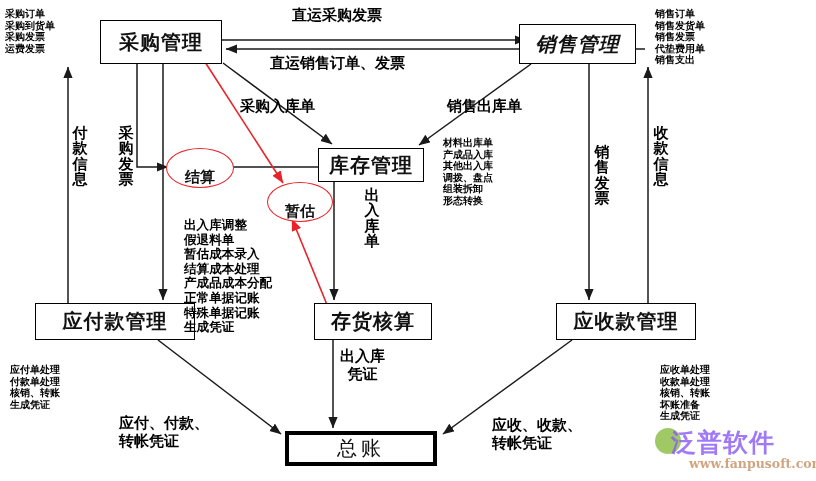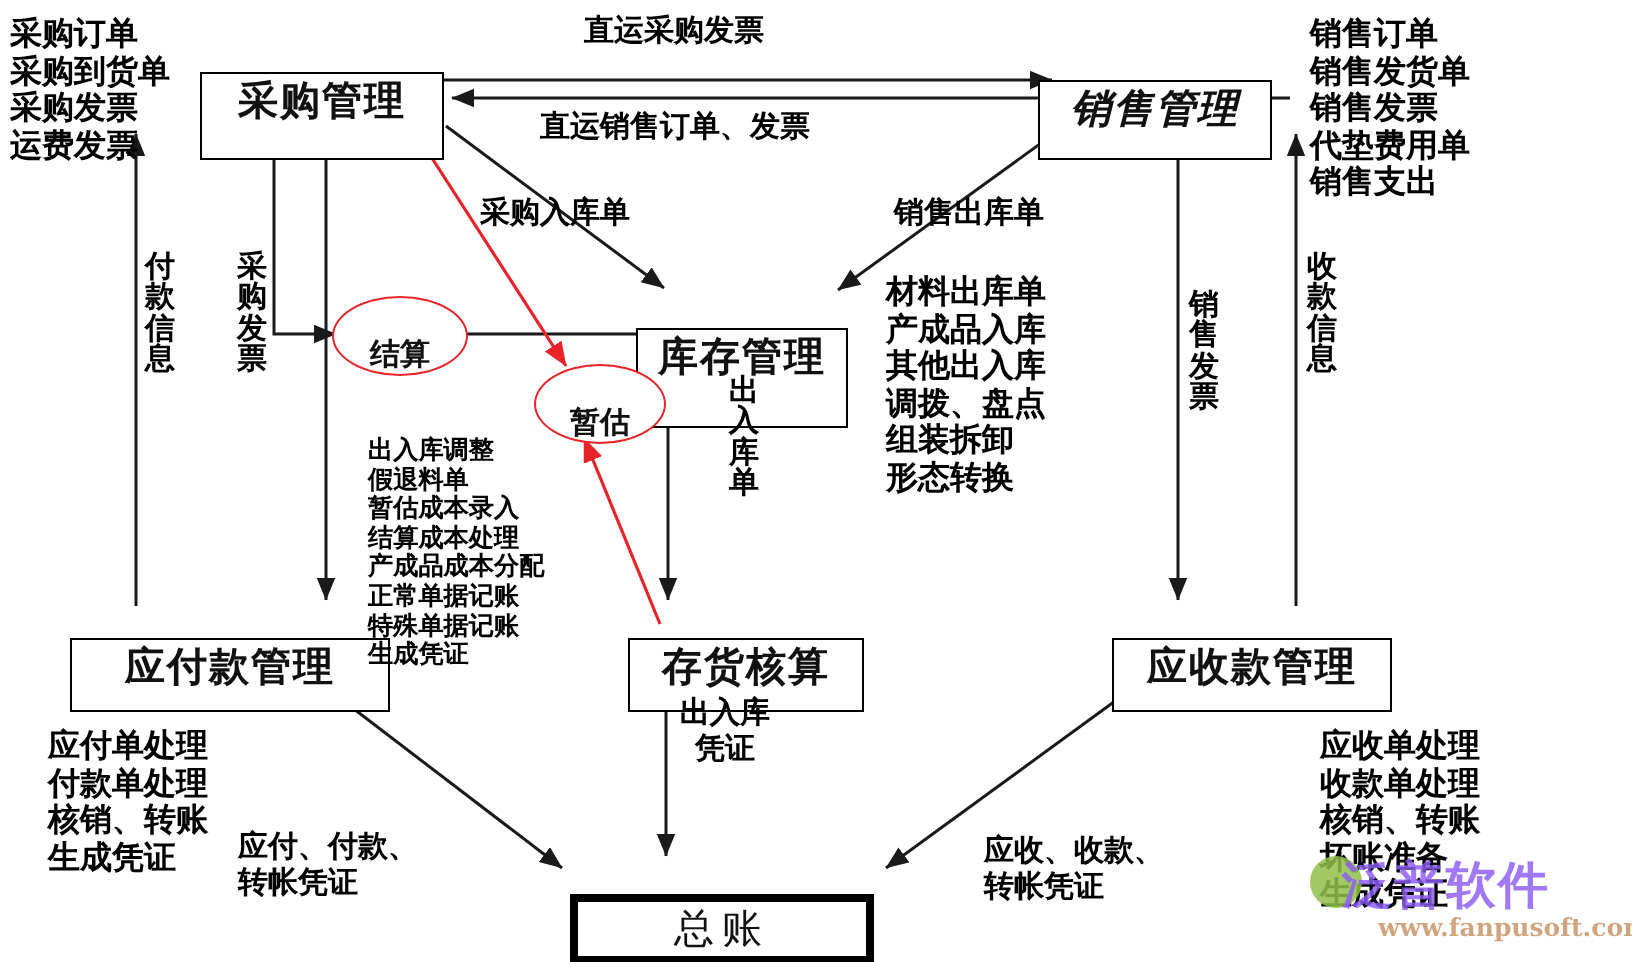--- a/index.html
+++ b/index.html
@@ -5,32 +5,32 @@
   html,body{margin:0;padding:0;background:#ffffff;}
   body{width:816px;height:481px;overflow:hidden;
        font-family:"DejaVu Sans","Liberation Sans",sans-serif;}
   #stage{position:relative;width:816px;height:481px;background:#fff;}
 
   
   #wires{position:absolute;left:0;top:0;width:816px;height:481px;}
 
   
   .box{position:absolute;border:1.4px solid #000;background:#fff;
-       display:flex;align-items:flex-start;justify-content:center;
+       display:flex;align-items:center;justify-content:center;
        font-size:20px;font-weight:700;color:#111;letter-spacing:1px;
-       box-sizing:border-box;margin-top:16px;}
+       box-sizing:border-box;}
   .box.thick{border:4px solid #000;font-weight:400;letter-spacing:4px;}
 
   
   .oval{position:absolute;border:1.6px solid #e8242a;border-radius:50%;
         background:#fff;display:flex;align-items:flex-end;justify-content:center;
         font-size:15px;font-weight:700;color:#111;box-sizing:border-box;}
 
   
-  .txt{position:absolute;font-size:16px;font-weight:700;color:#000;
+  .txt{position:absolute;font-size:10px;font-weight:700;color:#000;
        line-height:1.16;white-space:pre;}
   .txt.s12{font-size:12.6px;}
   .txt.lbl{font-size:15px;font-weight:700;}
   .txt.c{text-align:center;}
 
   
   .vtxt{position:absolute;font-size:15px;font-weight:700;color:#000;
         line-height:1.02;text-align:center;white-space:pre-line;width:18px;}
 
   
@@ -96,21 +96,21 @@
   </svg>
 
   <div class="box" style="left:100px;top:20px;width:122px;height:44px;">
     <span>采购管理</span>
   </div>
 
   <div class="box" style="left:519px;top:24px;width:117px;height:40px;font-style:italic;">
     <span>销售管理</span>
   </div>
 
-  <div class="box" style="left:318px;top:148px;width:106px;height:50px;">
+  <div class="box" style="left:318px;top:148px;width:106px;height:34px;">
     <span>库存管理</span>
   </div>
 
   <div class="box" style="left:35px;top:303px;width:160px;height:37px;">
     <span>应付款管理</span>
   </div>
 
   <div class="box" style="left:314px;top:303px;width:118px;height:37px;">
     <span>存货核算</span>
   </div>
@@ -151,21 +151,21 @@
 
   <div class="txt s12" style="left:184px;top:218px;">出入库调整
 假退料单
 暂估成本录入
 结算成本处理
 产成品成本分配
 正常单据记账
 特殊单据记账
 生成凭证</div>
 
-  <div class="txt" style="left:10px;top:364px;margin-left:14px;">应付单处理
+  <div class="txt" style="left:10px;top:364px;">应付单处理
 付款单处理
 核销、转账
 生成凭证</div>
 
   <div class="txt" style="left:660px;top:364px;">应收单处理
 收款单处理
 核销、转账
 坏账准备
 生成凭证</div>
 

